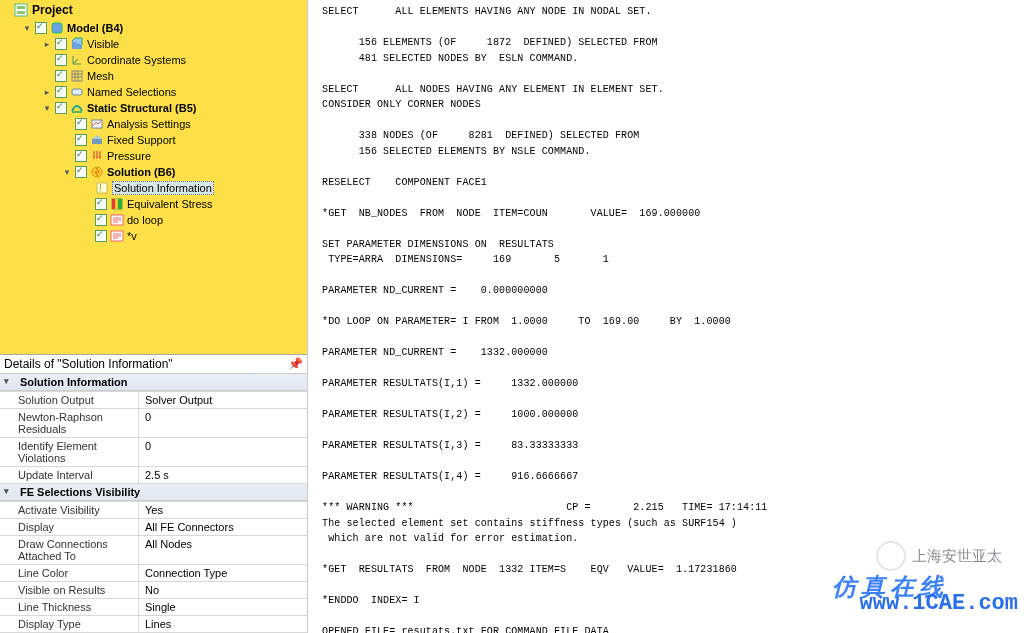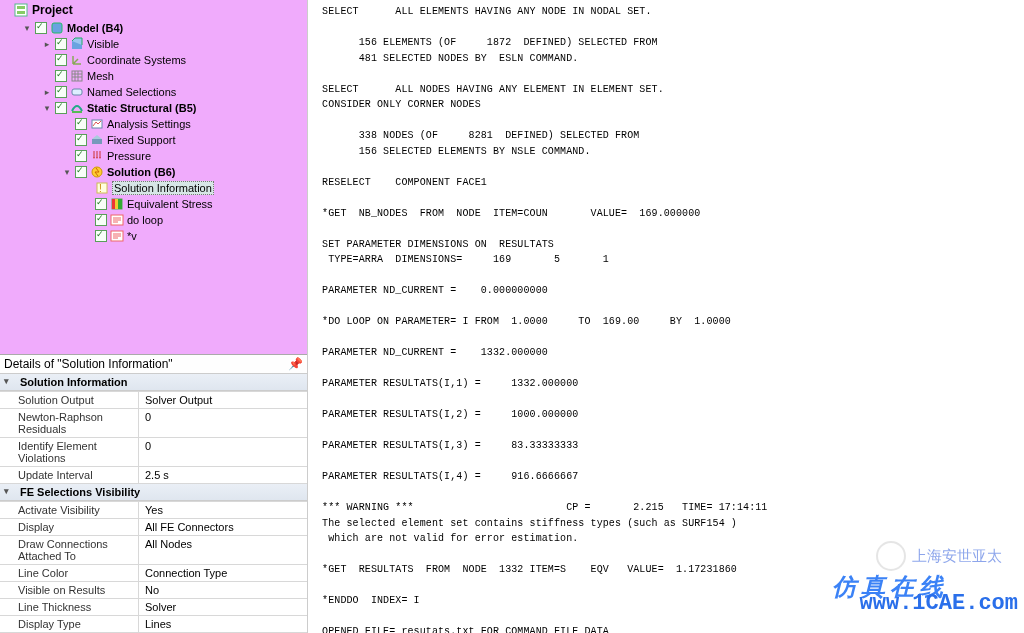--- a/index.html
+++ b/index.html
@@ -15,21 +15,21 @@
   }
   .layout { display: flex; height: 633px; }
   .left-col {
     width: 308px;
     display: flex;
     flex-direction: column;
     border-right: 1px solid #ccc;
   }
   .tree-panel {
     flex: 1;
-    background: #f0abfc;
+    background: #fde047;
     overflow: auto;
     padding: 2px 0 2px 2px;
   }
   .tree-title {
     font-weight: bold;
     font-size: 12px;
     padding: 1px 2px 3px 12px;
     display: flex;
     align-items: center;
     gap: 4px;
@@ -89,21 +89,21 @@
     padding: 4px 8px;
     line-height: 1.55;
     overflow: hidden;
     letter-spacing: 0.1px;
   }
 
   
   .watermark1 {
     position:absolute; right:22px; bottom:62px;
     display:flex; align-items:center; gap:6px;
-    color:#1d4ed8; font-size:15px; opacity:.5;
+    color:#0f172a; font-size:15px; opacity:.5;
   }
   .wmcircle{width:30px;height:30px;border:2px solid #aaa;border-radius:50%;opacity:.6;}
   .link-bottom{
     position:absolute; right:6px; bottom:17px;
     color:#2a6fea; font-family:"Courier New",monospace; font-size:22px; font-weight:bold;
     text-shadow:1px 1px 0 #fff;
   }
   .cn-text{
     position:absolute; right:76px; bottom:30px;
     color:#3b82f6; font-size:24px; font-weight:bold; font-style:italic;
@@ -326,21 +326,21 @@
           <div class="prop-row">
             <div class="prop-label">Line Color</div>
             <div class="prop-val">Connection Type</div>
           </div>
           <div class="prop-row">
             <div class="prop-label">Visible on Results</div>
             <div class="prop-val">No</div>
           </div>
           <div class="prop-row">
             <div class="prop-label">Line Thickness</div>
-            <div class="prop-val">Solver</div>
+            <div class="prop-val">Single</div>
           </div>
           <div class="prop-row">
             <div class="prop-label">Display Type</div>
             <div class="prop-val">Lines</div>
           </div>
         </div>
     </div>
   </div>
 
   <div class="output-pane"> SELECT      ALL ELEMENTS HAVING ANY NODE IN NODAL SET.

